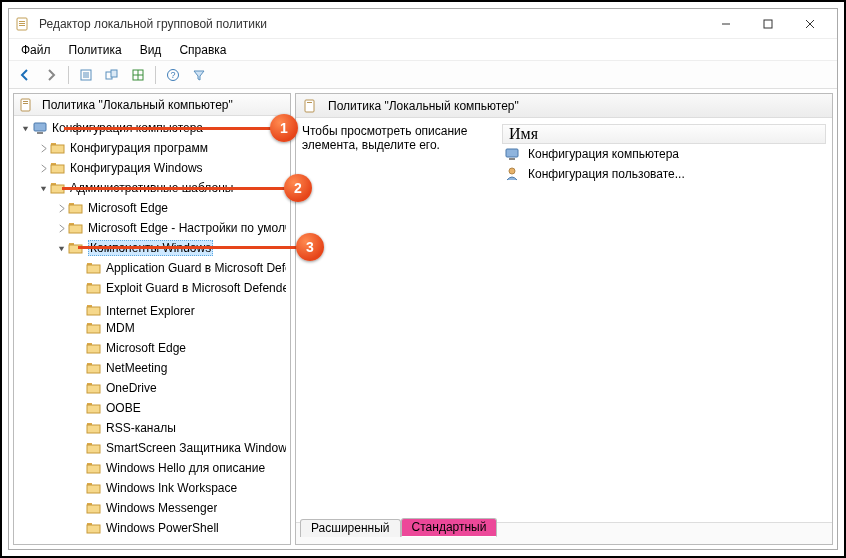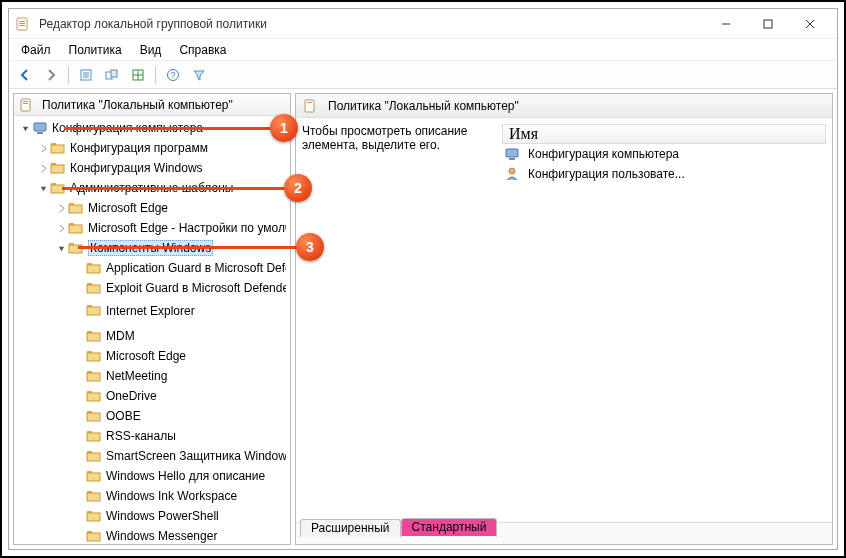--- a/index.html
+++ b/index.html
@@ -449,21 +449,21 @@
               </div>
               <div class="tnode" style="padding-left: 72px; align-items: flex-end;">
                 <span class="node-icon folder-icon">
                   <svg viewBox="0 0 16 16">
                     <rect class="tab" x="1" y="3" width="5" height="3"></rect>
                     <rect class="body" x="1" y="5" width="13" height="8"></rect>
                   </svg>
                 </span>
                 <span class="label">Internet Explorer</span>
               </div>
-              <div class="tnode" style="padding-left: 72px; margin-top: 8px;">
+              <div class="tnode" style="padding-left: 72px;">
                 <span class="node-icon folder-icon">
                   <svg viewBox="0 0 16 16">
                     <rect class="tab" x="1" y="3" width="5" height="3"></rect>
                     <rect class="body" x="1" y="5" width="13" height="8"></rect>
                   </svg>
                 </span>
                 <span class="label">MDM</span>
               </div>
               <div class="tnode" style="padding-left: 72px;">
                 <span class="node-icon folder-icon">
@@ -537,30 +537,30 @@
                 </span>
                 <span class="label">Windows Ink Workspace</span>
               </div>
               <div class="tnode" style="padding-left: 72px;">
                 <span class="node-icon folder-icon">
                   <svg viewBox="0 0 16 16">
                     <rect class="tab" x="1" y="3" width="5" height="3"></rect>
                     <rect class="body" x="1" y="5" width="13" height="8"></rect>
                   </svg>
                 </span>
+                <span class="label">Windows Messenger</span>
+              </div>
+              <div class="tnode" style="padding-left: 72px;">
+                <span class="node-icon folder-icon">
+                  <svg viewBox="0 0 16 16">
+                    <rect class="tab" x="1" y="3" width="5" height="3"></rect>
+                    <rect class="body" x="1" y="5" width="13" height="8"></rect>
+                  </svg>
+                </span>
                 <span class="label">Windows PowerShell</span>
-              </div>
-              <div class="tnode" style="padding-left: 72px;">
-                <span class="node-icon folder-icon">
-                  <svg viewBox="0 0 16 16">
-                    <rect class="tab" x="1" y="3" width="5" height="3"></rect>
-                    <rect class="body" x="1" y="5" width="13" height="8"></rect>
-                  </svg>
-                </span>
-                <span class="label">Windows Messenger</span>
               </div>
             </div>
 
         </div>
       </div>
 
       <div class="content-pane">
         <div class="content-header">
           <span class="node-icon">
               <svg viewBox="0 0 16 16">

